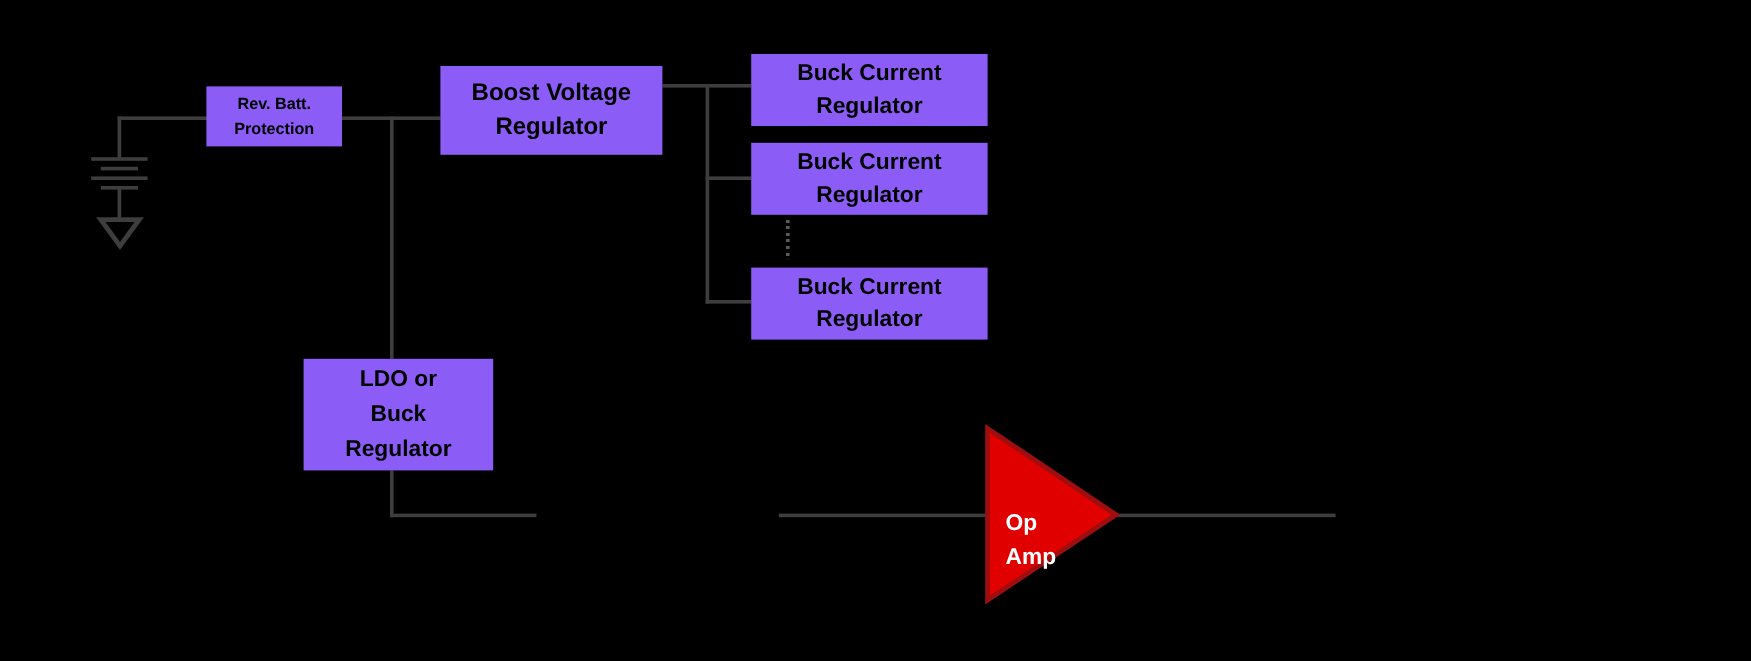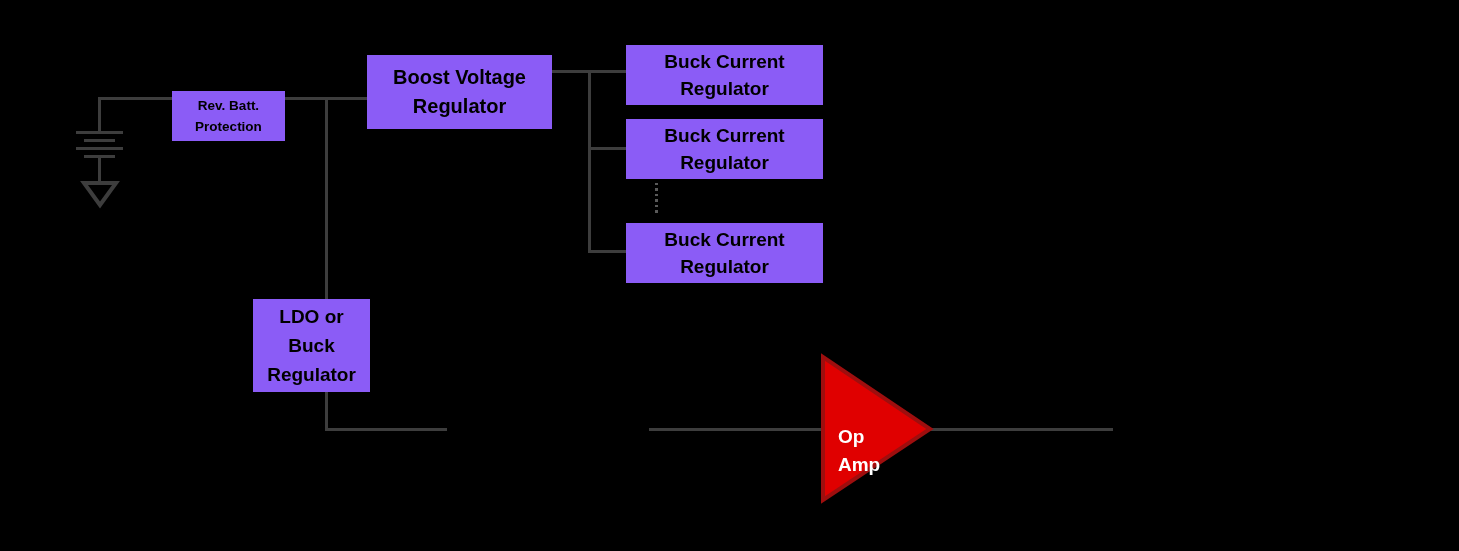--- a/index.html
+++ b/index.html
@@ -27,27 +27,27 @@
     position: absolute;
     background: #8b5cf6;
     color: #000000;
     font-weight: bold;
     display: flex;
     align-items: center;
     justify-content: center;
     text-align: center;
     white-space: pre-line;
   }
-  .block-rev-batt   { left:172px; top:72px;  width:113px; height:50px; font-size:13.5px; line-height:21px;margin-top:19px; }
+  .block-rev-batt   { left:172px; top:72px;  width:113px; height:50px; font-size:13.5px; line-height:21px; }
   .block-boost      { left:367px; top:55px;  width:185px; height:74px; font-size:20px;   line-height:29px; }
   .block-buck       { left:626px; width:197px; height:60px; font-size:19px; line-height:27px; }
   .block-buck-1     { top:45px; }
   .block-buck-2     { top:119px; }
   .block-buck-3     { top:223px; }
-  .block-ldo        { left:253px; top:299px; width:117px; height:93px; font-size:19px; line-height:29px; }
+  .block-ldo        { left:253px; top:299px; width:158px; height:93px; font-size:19px; line-height:29px; }
   .block-mcu        { left:447px; top:350px; width:202px; height:197px; font-size:21px; line-height:27px; }
   .svg-abs { position: absolute; }
   .opamp-label {
     position: absolute;
     left: 838px;
     top: 395px;
     color: #ffffff;
     font-weight: bold;
     font-size: 19px;
     line-height: 28px;

